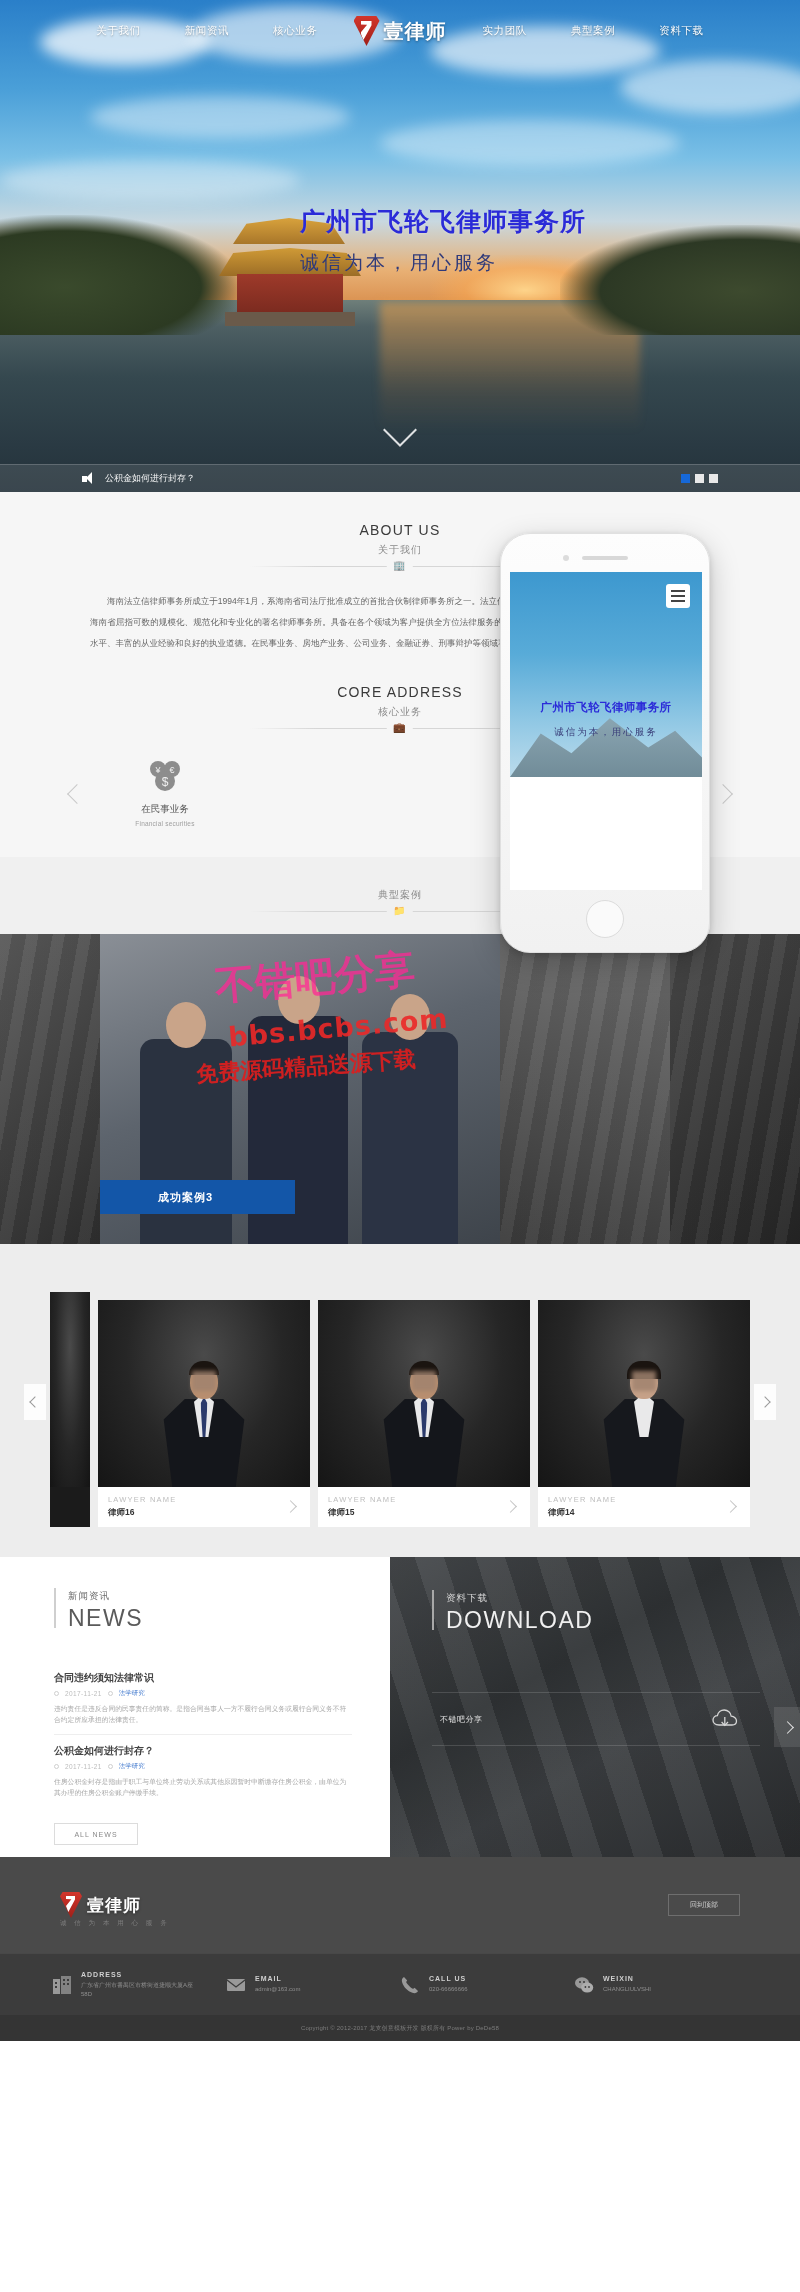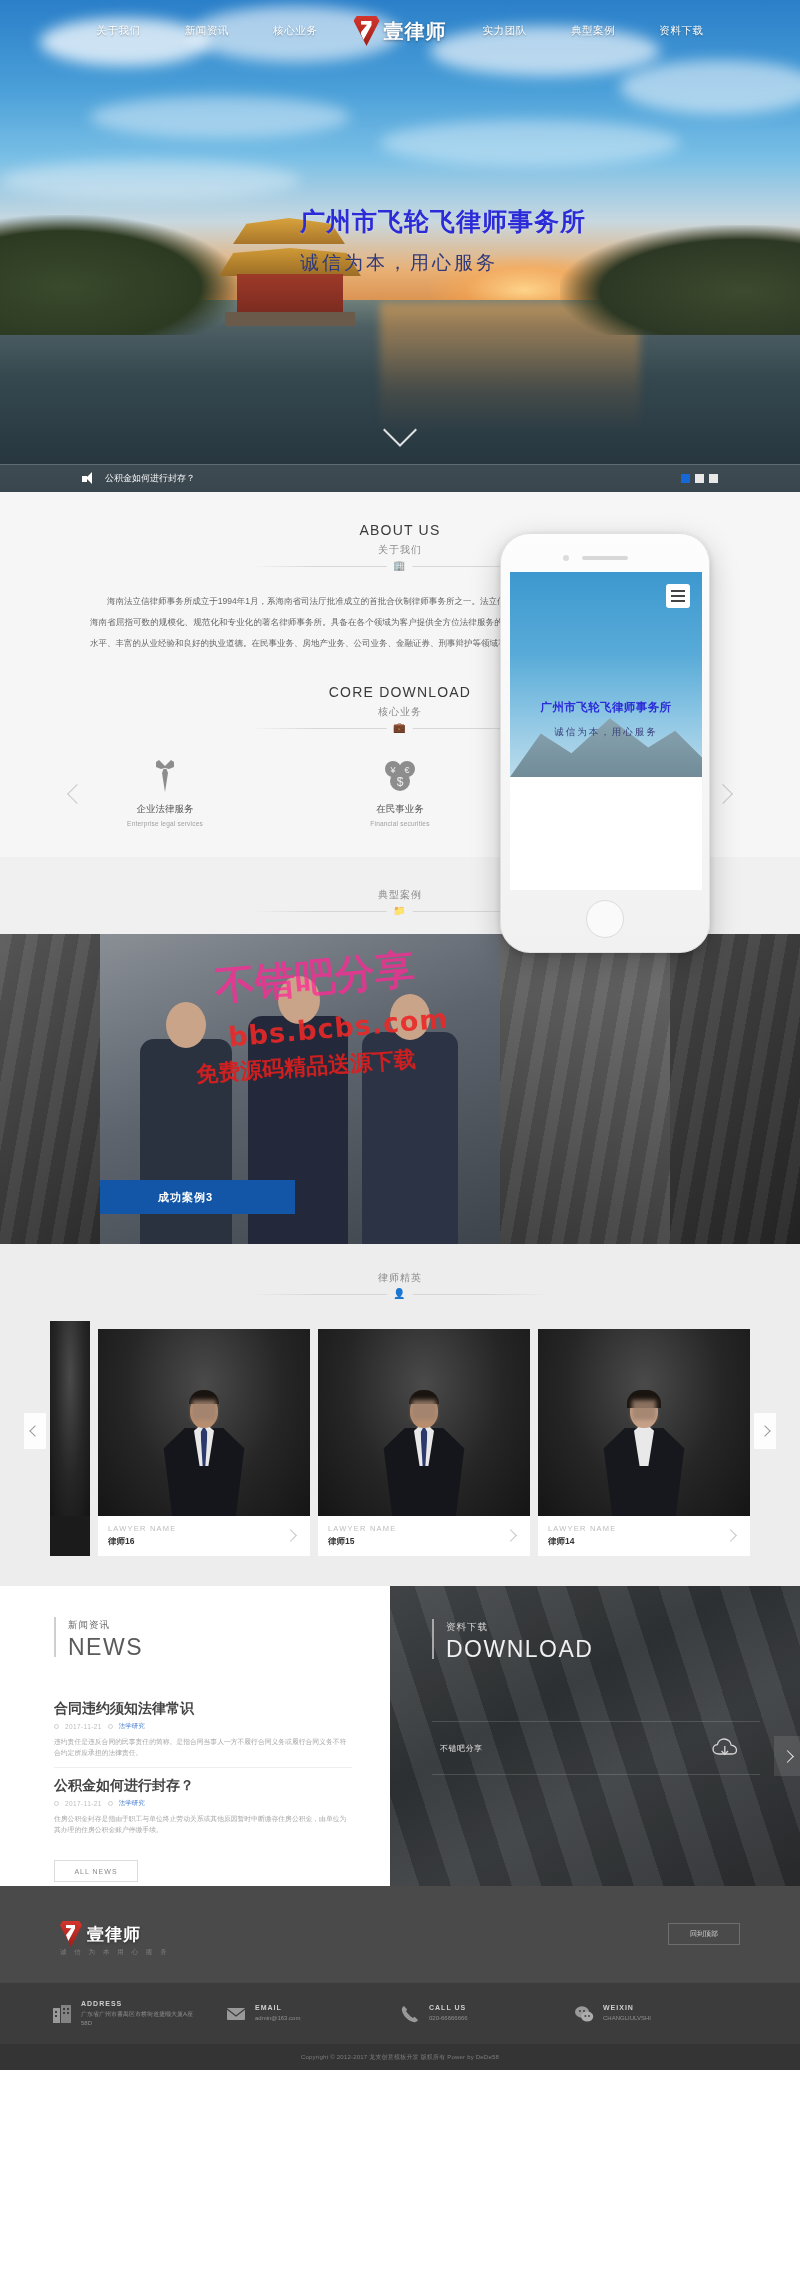--- a/index.html
+++ b/index.html
@@ -289,21 +289,21 @@
   
   .nd { display: flex; width: 800px; height: 300px; }
   .news { width: 390px; background: #fff; padding: 28px 38px 0 54px; }
   .blk-title { display: flex; gap: 12px; align-items: flex-start; }
   .blk-bar { width: 2px; height: 40px; background: #cfcfcf; margin-top: 3px; }
   .blk-cn { font-size: 9.5px; color: #6b6b6b; letter-spacing: 1px; }
   .blk-en { font-size: 23px; color: #5a5a5a; letter-spacing: 1.5px; margin-top: 2px; font-weight: 400; }
   .news-list { margin-top: 30px; }
   .news-item { padding: 9px 0; border-top: 1px solid #eee; }
   .news-item:first-child { border-top: none; }
-  .ni-title { font-size: 14px; color: #444; font-weight: 700; }
+  .ni-title { font-size: 10px; color: #444; font-weight: 700; }
   .ni-meta { margin-top: 4px; display: flex; align-items: center; gap: 6px; }
   .ni-date { font-size: 6.5px; color: #bcbcbc; letter-spacing: .4px; }
   .ni-tag { font-size: 6.5px; color: #4a7fd0; }
   .ni-dot { width: 5px; height: 5px; border-radius: 50%; border: 1px solid #cfcfcf; }
   .ni-desc { margin-top: 5px; font-size: 6.8px; color: #a9a9a9; line-height: 11px; }
   .allnews {
     margin-top: 16px; width: 84px; height: 22px; border: 1px solid #dcdcdc;
     display: flex; align-items: center; justify-content: center;
     font-size: 7px; color: #8a8a8a; letter-spacing: 1px; background: #fff; cursor: pointer;
   }
@@ -481,39 +481,29 @@
         <span class="badge">🏢</span>
       </div>
     </div>
     <div class="about-text">
       <p>海南法立信律师事务所成立于1994年1月，系海南省司法厅批准成立的首批合伙制律师事务所之一。法立信总部设在海口，经过近二十年的不懈努力，已发展成为海南省屈指可数的规模化、规范化和专业化的著名律师事务所。具备在各个领域为客户提供全方位法律服务的能力，专职执业律师将近50人，都具有较高的法学理论水平、丰富的从业经验和良好的执业道德。在民事业务、房地产业务、公司业务、金融证券、刑事辩护等领域享有良好声誉。</p>
     </div>
   </div>
 
   <div class="core">
     <div class="sec-head">
-      <div class="sec-en">CORE DOWNLOAD</div>
+      <div class="sec-en">CORE ADDRESS</div>
       <div class="sec-cn">核心业务</div>
       <div class="sec-rule">
         <span class="badge">💼</span>
       </div>
     </div>
     <div class="core-row">
       <span class="arrow-l"></span>
 
-      <div class="core-item">
-        <div class="core-ico">
-          <svg width="26" height="34" viewBox="0 0 26 34">
-            <path d="M7 1 L13 7 L19 1 L22 3 L22 8 L17 10 L13 9 L9 10 L4 8 L4 3 Z" fill="#8d8d8d"></path>
-            <path d="M11.5 10 L14.5 10 L16 14 L13 33 L10 14 Z" fill="#8d8d8d"></path>
-          </svg>
-        </div>
-        <div class="core-cn">企业法律服务</div>
-        <div class="core-en">Enterprise legal services</div>
-      </div>
 
       <div class="core-item">
         <div class="core-ico">
           <svg width="34" height="32" viewBox="0 0 34 32">
             <circle cx="10" cy="9" r="8" fill="#8d8d8d"></circle>
             <circle cx="24" cy="9" r="8" fill="#8d8d8d"></circle>
             <circle cx="17" cy="21" r="10" fill="#8d8d8d"></circle>
             <text x="10" y="13" font-size="9" fill="#f0f0f0" text-anchor="middle" font-family="Liberation Sans">¥</text>
             <text x="24" y="13" font-size="9" fill="#f0f0f0" text-anchor="middle" font-family="Liberation Sans">€</text>
             <text x="17" y="26" font-size="12" fill="#f0f0f0" text-anchor="middle" font-family="Liberation Sans">$</text>
@@ -561,26 +551,20 @@
     <div class="case-cell cc4"></div>
 
     <div class="case-label">成功案例3</div>
 
     <div class="wm wm1">不错吧分享</div>
     <div class="wm wm2">bbs.bcbs.com</div>
     <div class="wm wm3">免费源码精品送源下载</div>
   </div>
 
   <div class="lawyers">
-    <div class="sec-head">
-      <div class="sec-cn">律师精英</div>
-      <div class="sec-rule">
-        <span class="badge">👤</span>
-      </div>
-    </div>
 
     <div class="lw-row">
       <div class="lw-nav left">
           <i></i>
         </div>
 
       <div class="lw-card lw-partial">
         <div class="lw-photo"></div>
       </div>
 

